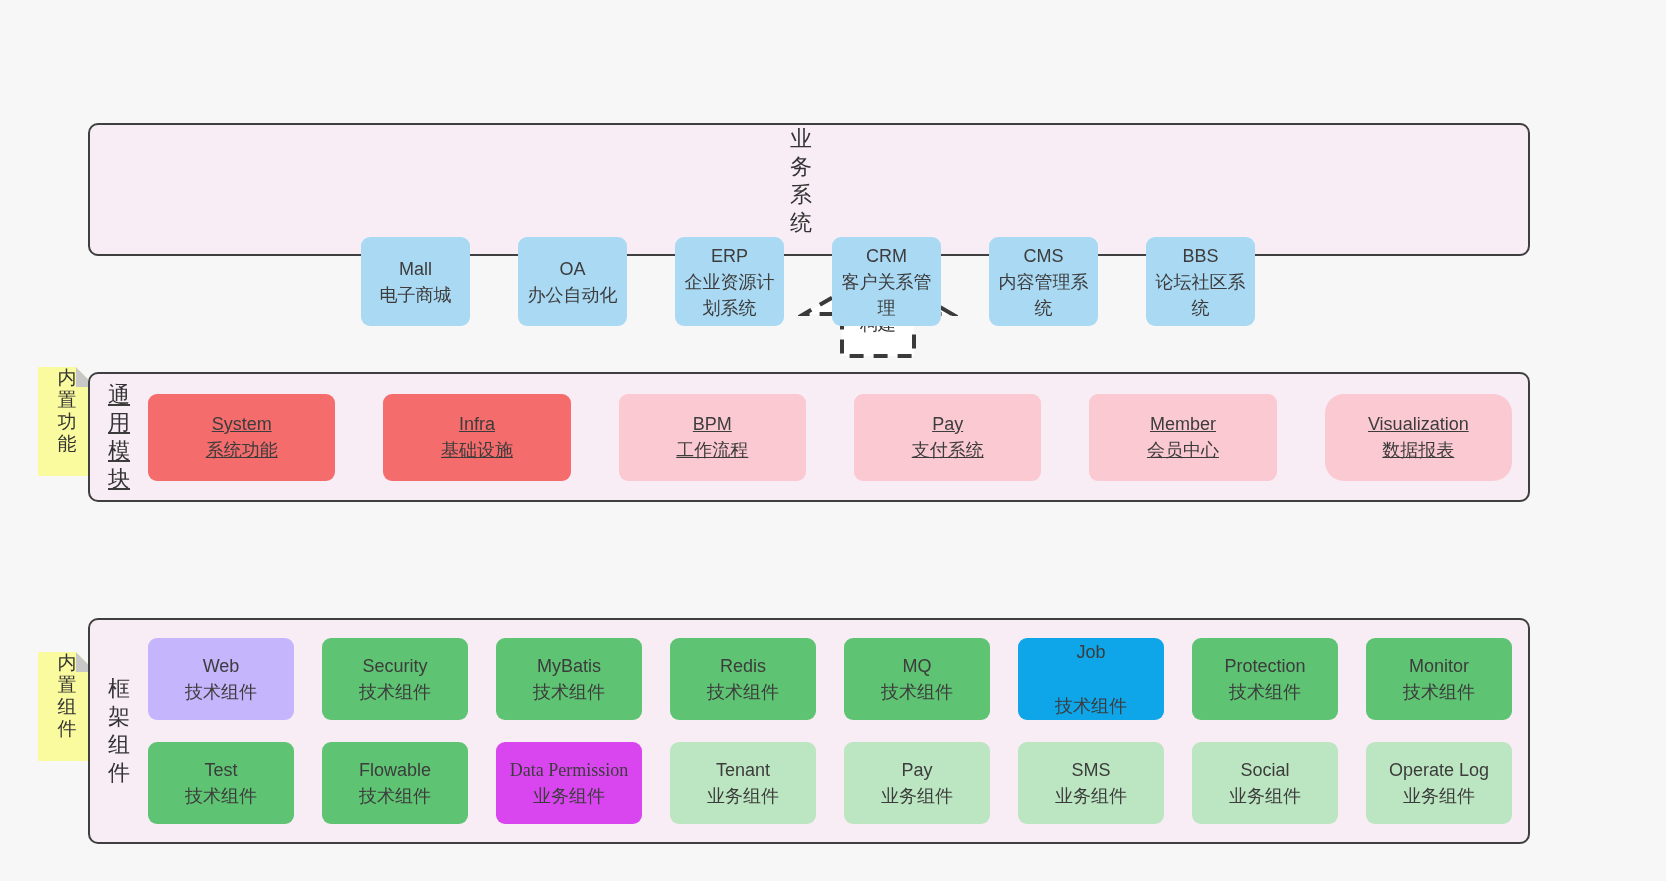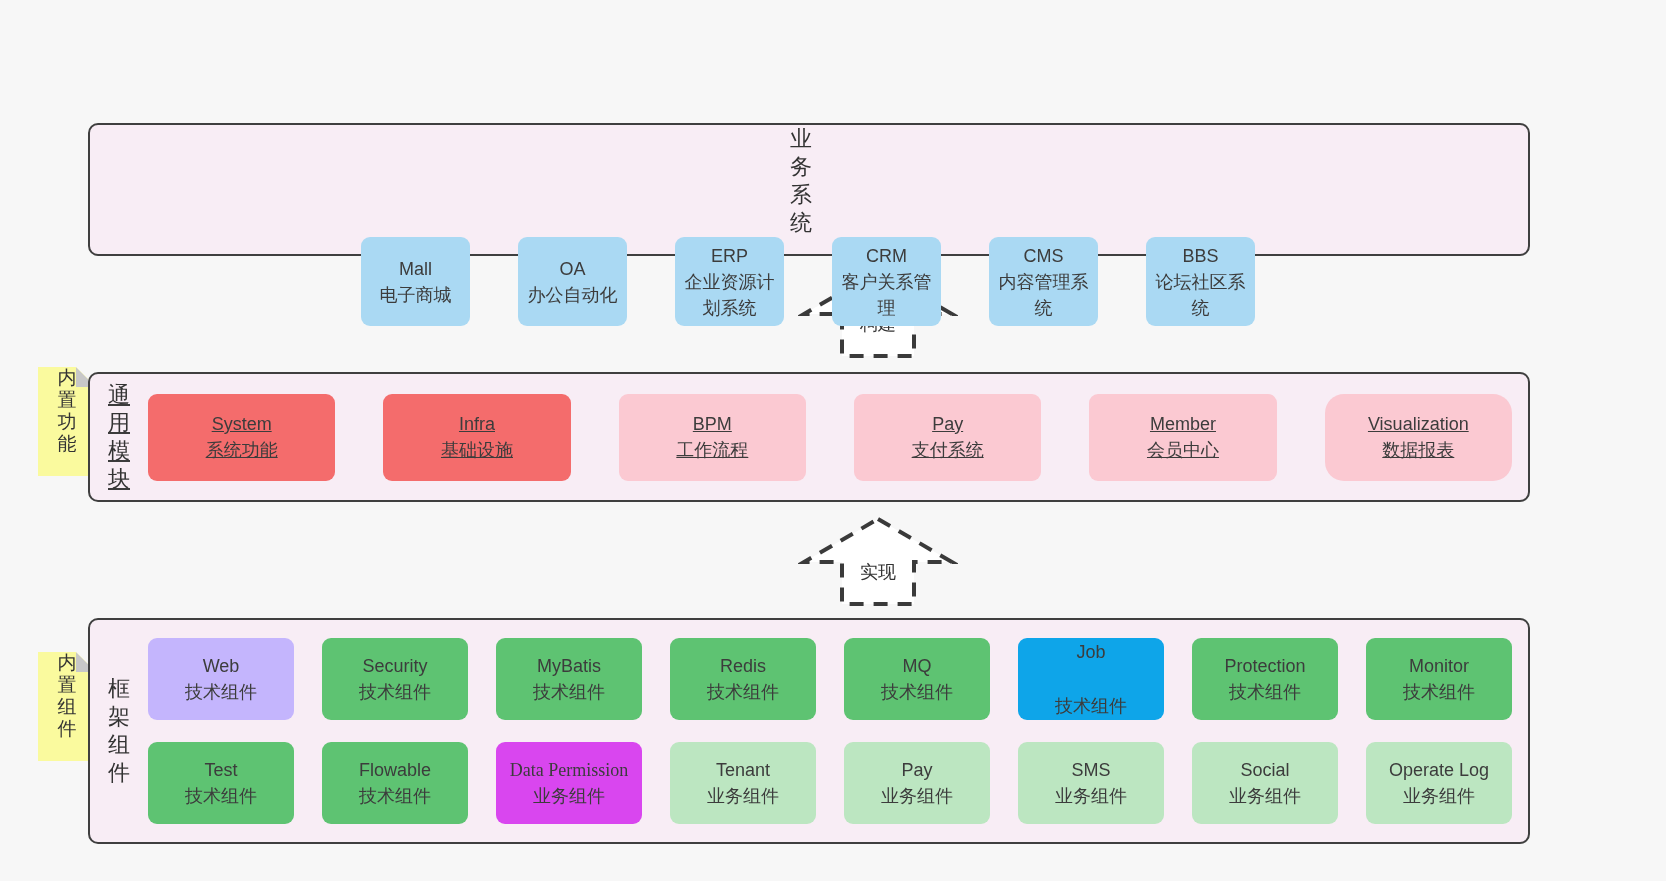--- a/index.html
+++ b/index.html
@@ -137,26 +137,20 @@
           <div>Member</div>
           <div>会员中心</div>
         </div>
         <div class="box" style="background: rgb(251, 201, 210); border-radius: 19px;">
           <div>Visualization</div>
           <div>数据报表</div>
         </div>
       </div>
   </section>
 
-  <div class="arrow" style="left:798px;top:516px;">
-    <svg width="160" height="92" viewBox="0 0 160 92">
-      <path d="M80 3 L154 46 L116 46 L116 88 L44 88 L44 46 L6 46 Z" fill="#ffffff" stroke="#3a3a3a" stroke-width="4" stroke-dasharray="14 10" stroke-linejoin="miter"></path>
-    </svg>
-    <span class="arrow-label">实现</span>
-  </div>
 
   <div class="note" style="left:38px;top:652px;">
     <div class="fold"></div>
     <div class="note-text">内置组件</div>
   </div>
 
   <section class="band band-3" style="top:618px;height:226px;">
     <div class="vlabel">框架组件</div>
     <div class="boxes cols-8">
         <div class="box" style="background: #c4b5fd;">

